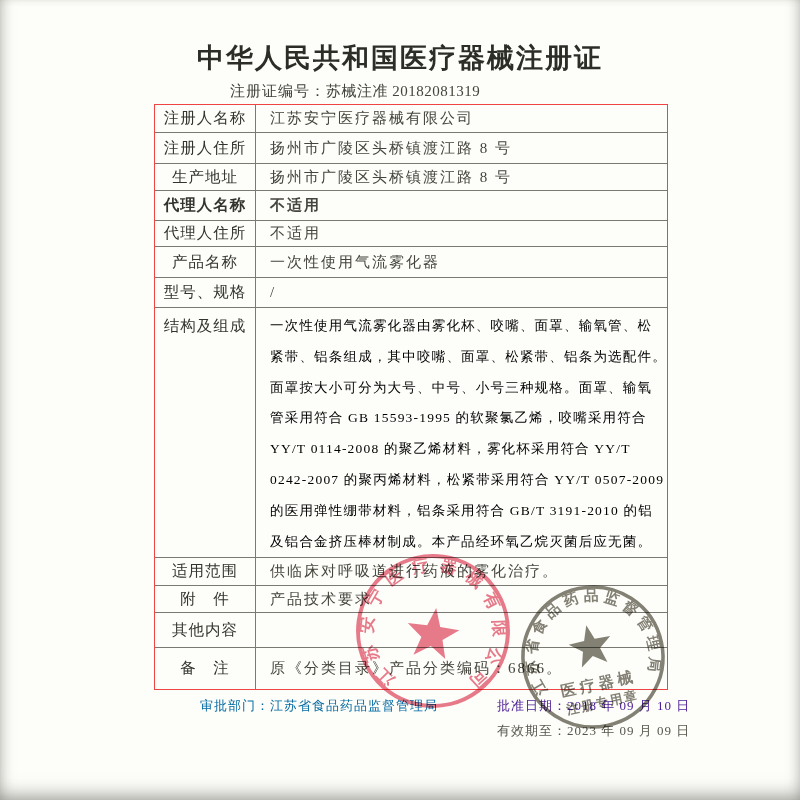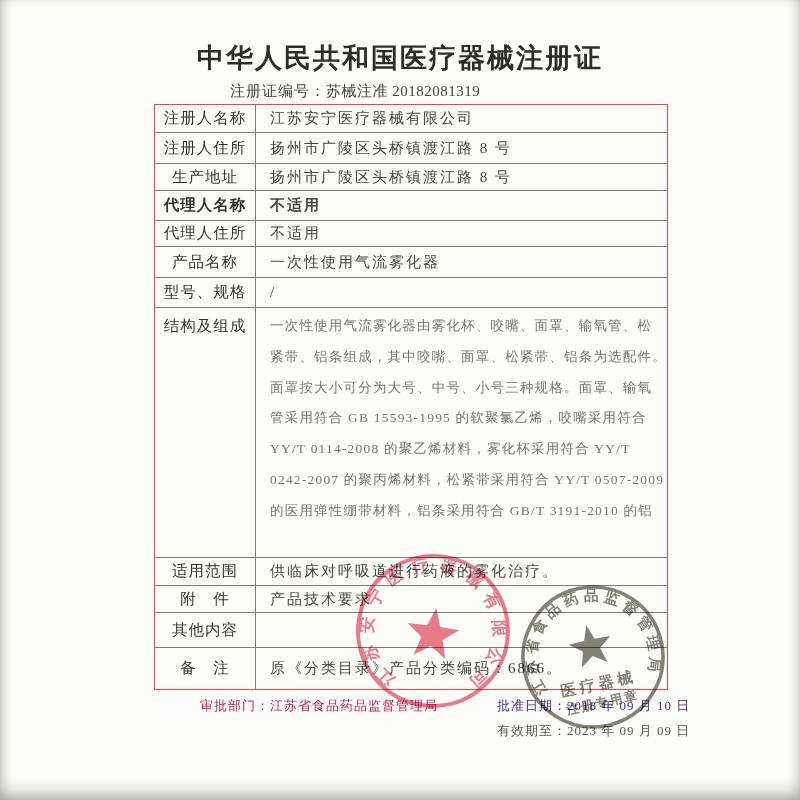--- a/index.html
+++ b/index.html
@@ -41,23 +41,23 @@
   }
   .value{
     flex:1;display:flex;align-items:center;padding:2px 6px 2px 14px;
     font-size:15px;letter-spacing:2px;color:#45453d;white-space:nowrap;overflow:hidden;
   }
   .r1{height:28px;} .r2{height:31px;} .r3{height:27px;} .r4{height:30px;font-weight:bold;}
   .r5{height:26px;} .r6{height:31px;} .r7{height:30px;}
   .r8{height:250px;}
   .r8 .label{align-items:flex-start;padding-top:8px;}
   .r8 .value{display:block;padding:3px 6px 0 14px;}
-  .sline{line-height:30.8px;font-size:13.5px;letter-spacing:1.2px;white-space:nowrap;color:#737373;}
+  .sline{line-height:30.8px;font-size:13.5px;letter-spacing:1.2px;white-space:nowrap;color:#000000;}
   .r9{height:28px;} .r10{height:27px;} .r11{height:35px;} .r12{height:41px;}
-  .footer-line{position:absolute;font-size:13px;letter-spacing:1px;color:#be185d;}
+  .footer-line{position:absolute;font-size:13px;letter-spacing:1px;color:#0369a1;}
   .f-dept{left:200px;top:697px;}
   .f-date{left:497px;top:697px;color:#4c1d95;}
   .f-valid{left:497px;top:722px;color:#58574d;}
   
   .seal{position:absolute;pointer-events:none;mix-blend-mode:multiply;z-index:40;}
   .seal-company{left:352px;top:550px;width:162px;height:162px;opacity:.78;transform:rotate(8deg);}
   .seal-authority{left:518px;top:582px;width:150px;height:150px;opacity:.85;transform:rotate(-12deg);}
   .seal-company svg text{fill:#e2566b;}
   .seal-authority svg text{fill:#6e6b5e;}
 </style>
@@ -104,20 +104,21 @@
   <div class="row r8">
     <div class="cell label">结构及组成</div>
     <div class="cell value">
       <div class="sline">一次性使用气流雾化器由雾化杯、咬嘴、面罩、输氧管、松</div>
       <div class="sline">紧带、铝条组成，其中咬嘴、面罩、松紧带、铝条为选配件。</div>
       <div class="sline">面罩按大小可分为大号、中号、小号三种规格。面罩、输氧</div>
       <div class="sline">管采用符合 GB 15593-1995 的软聚氯乙烯，咬嘴采用符合</div>
       <div class="sline">YY/T 0114-2008 的聚乙烯材料，雾化杯采用符合 YY/T</div>
       <div class="sline">0242-2007 的聚丙烯材料，松紧带采用符合 YY/T 0507-2009</div>
       <div class="sline">的医用弹性绷带材料，铝条采用符合 GB/T 3191-2010 的铝</div>
+      <div class="sline">及铝合金挤压棒材制成。本产品经环氧乙烷灭菌后应无菌。</div>
     </div>
   </div>
   <div class="row r9">
     <div class="cell label">适用范围</div>
     <div class="cell value">供临床对呼吸道进行药液的雾化治疗。</div>
   </div>
   <div class="row r10">
     <div class="cell label">附　件</div>
     <div class="cell value">产品技术要求</div>
   </div>

